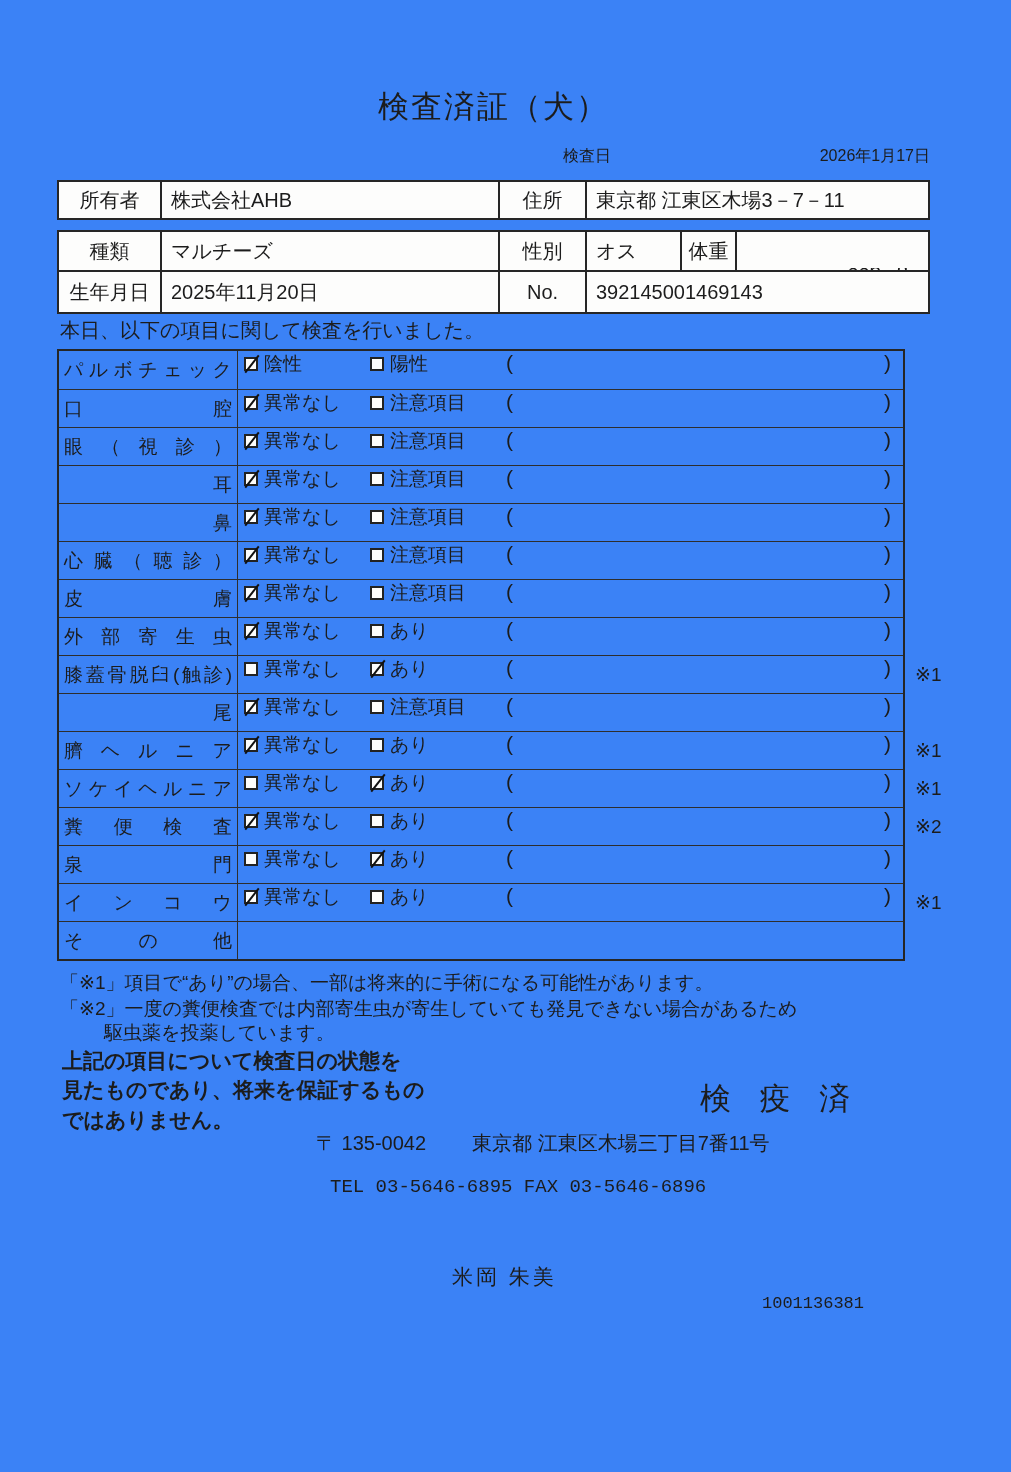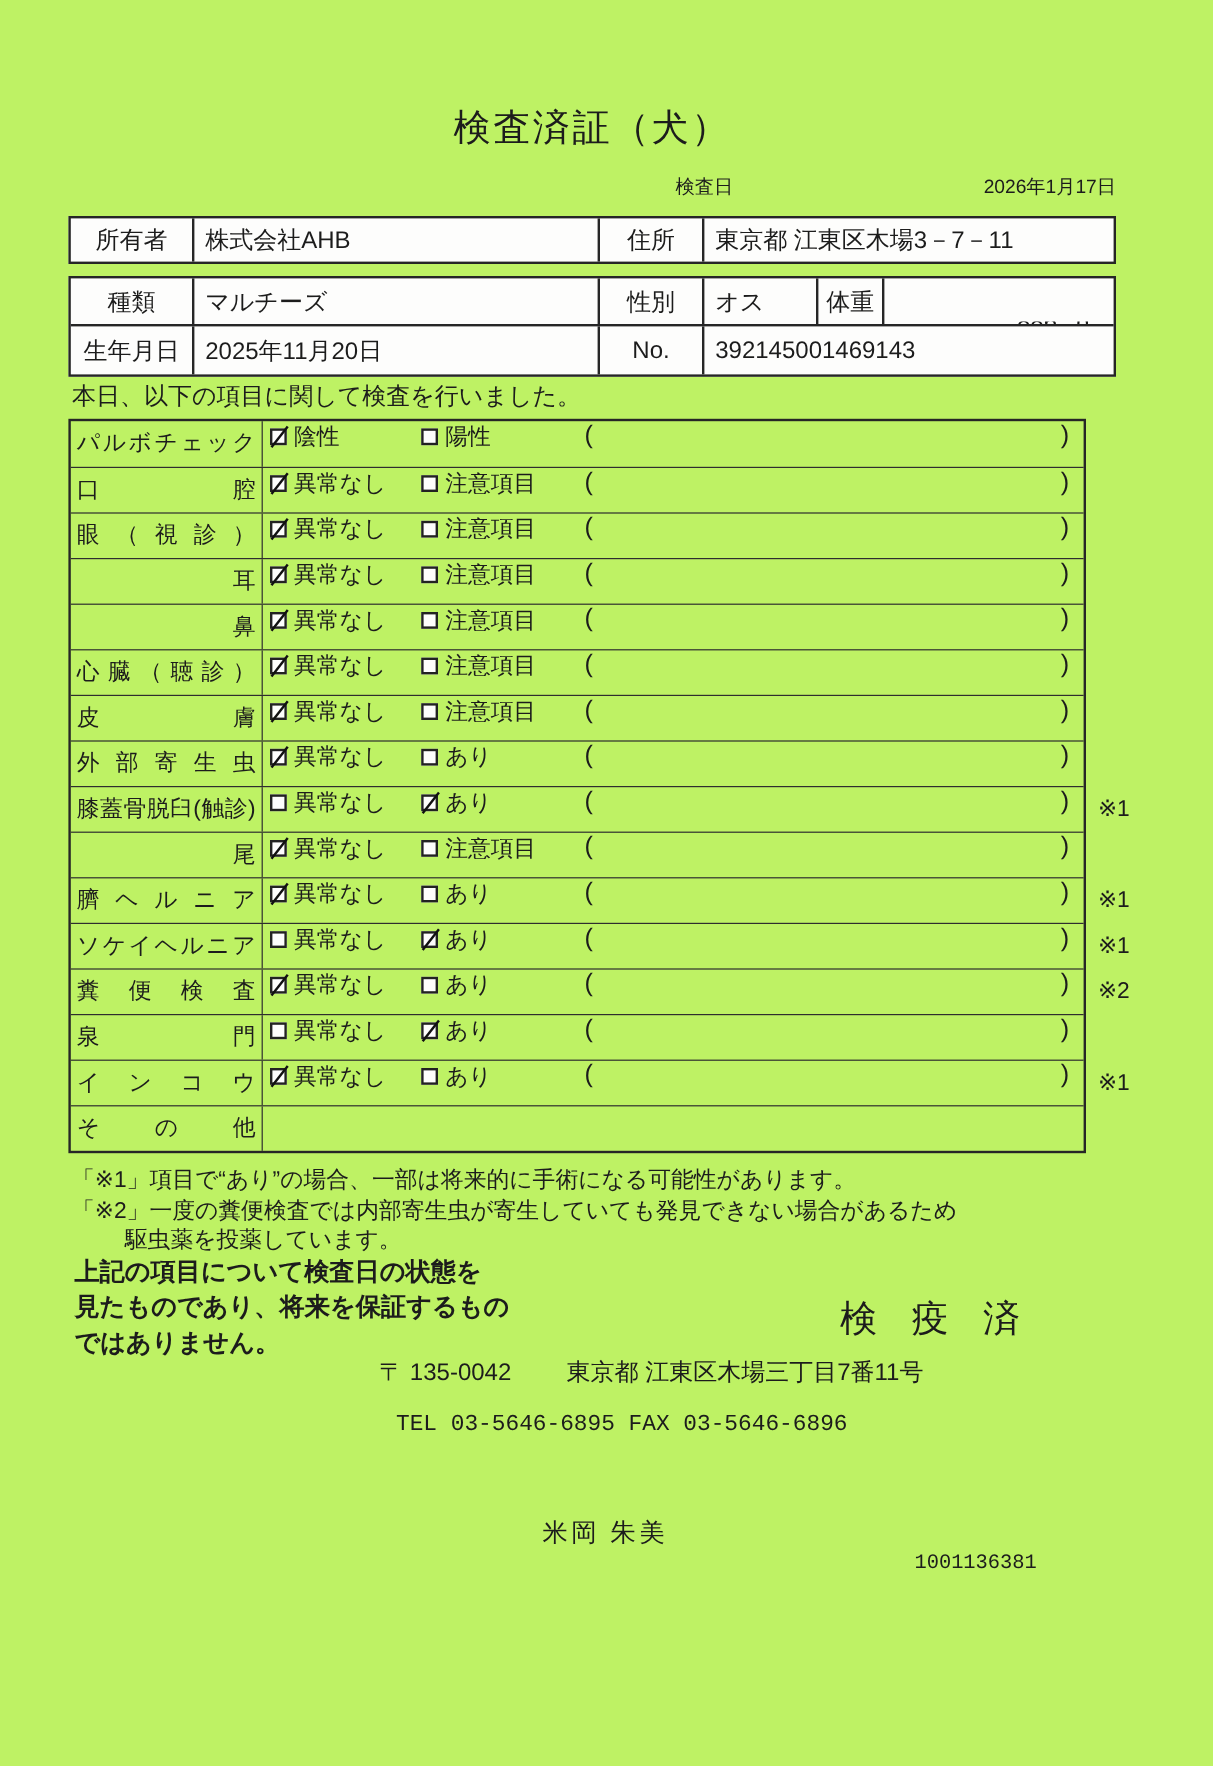--- a/index.html
+++ b/index.html
@@ -2,21 +2,21 @@
 <html><head>
 <meta charset="utf-8">
 <style>
   * { margin:0; padding:0; box-sizing:border-box; }
   html,body { background:#ffffff; }
   body {
     width:1011px; height:1472px;
     font-family:"Liberation Sans","DejaVu Sans",sans-serif;
     color:#1c1c1c;
   }
-  .page { position:relative; width:1011px; height:1472px; background:#bef264; overflow:hidden; }
+  .page { position:relative; width:1011px; height:1472px; background:#3b82f6; overflow:hidden; }
 
   .title {
     position:absolute; top:86px; left:57px; width:873px;
     text-align:center; font-size:31px; letter-spacing:2px; font-weight:500;
   }
   .date-row {
     position:absolute; top:146px; left:563px; width:367px;
     display:flex; justify-content:space-between; font-size:16px;
   }
 
@@ -37,21 +37,21 @@
   .w-wt    { width:55px; }
   .weight-cell { flex:1; justify-content:flex-end; padding-right:20px; gap:16px; border-right:none;margin-top:36px; }
 
   .intro { position:absolute; top:317px; left:60px; font-size:20px; }
 
   
   .checklist { position:absolute; top:349px; left:57px; width:848px; border:2px solid #262626; }
   .cl-row { display:flex; height:38px; position:relative; border-top:1px solid #2e2e2e; }
   .cl-row:first-child { border-top:none; }
   .cl-item {
-    width:160px; flex:none; border-right:1.5px solid #2e2e2e;
+    width:179px; flex:none; border-right:1.5px solid #2e2e2e;
     padding:0 5px; font-size:19px; line-height:37px;
     text-align:justify; text-align-last:justify; overflow:hidden; white-space:nowrap;
   }
   .cl-rest { flex:1; display:flex; align-items:flex-start; padding-left:6px; }
   .cl-opt { display:flex; align-items:center; gap:6px; font-size:19px; flex:none; }
   .cl-opt.o1 { width:126px; }
   .cl-opt.o2 { width:136px; }
   .cl-paren { flex:1; display:flex; justify-content:space-between; padding-right:12px; font-size:21px; }
   .cb { width:14px; height:14px; border:2px solid #222; position:relative; flex:none; background:#fdfdfc; }
   .cb.checked::before {

